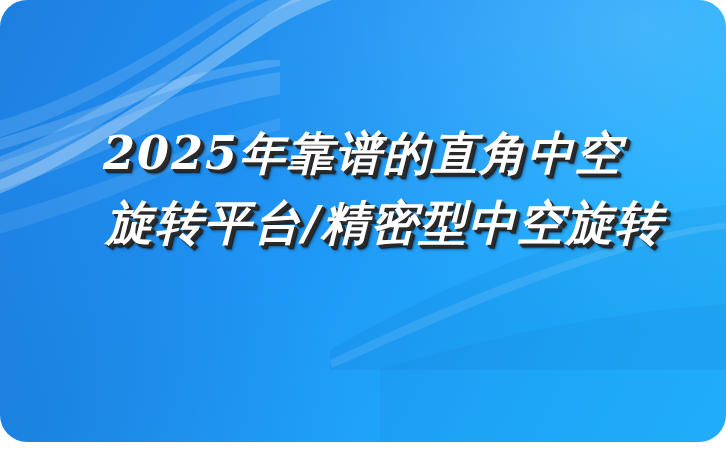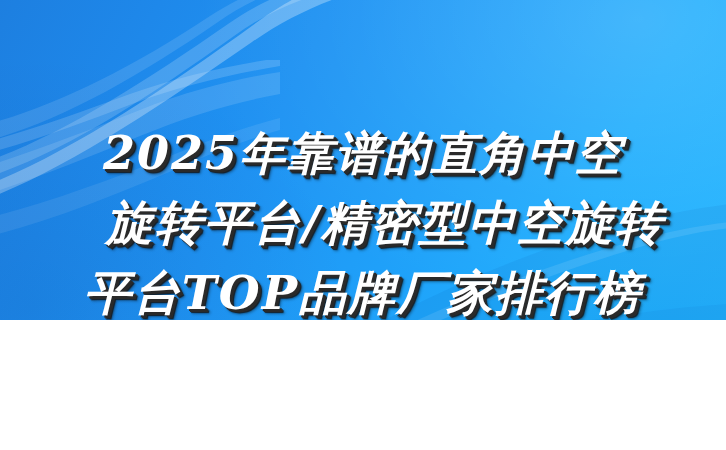--- a/index.html
+++ b/index.html
@@ -4,32 +4,33 @@
 <style>
   html, body {
     margin: 0;
     padding: 0;
     background: #ffffff;
   }
 
   .banner {
     position: relative;
     width: 726px;
-    height: 320px;
+    height: 442px;
     overflow: hidden;
     
     background:
       linear-gradient(118deg,
         #1d7fe0 0%,
         #1e88ea 18%,
         #1f93f3 38%,
         #1fa0f9 58%,
         #1fadfd 78%,
         #23b4fe 100%);
     font-family: "DejaVu Sans", "Liberation Sans", sans-serif;
+    border-radius: 27px;
   }
 
   
   .ribbon {
     position: absolute;
     pointer-events: none;
   }
 
   .ribbon svg { display: block; }
 
@@ -114,16 +115,15 @@
     <svg width="350" height="150" viewBox="0 0 350 150">
       <path d="M0,70 C90,42 190,20 300,8 C320,6 338,5 350,4 L350,150 L0,150 Z" fill="rgba(10,90,180,0.07)"></path>
     </svg>
   </span>
 
   <span class="glare"></span>
 
   <div class="title-block">
     <div class="title-line title-line-1">2025年靠谱的直角中空</div>
     <div class="title-line title-line-2">旋转平台/精密型中空旋转</div>
-    <div class="title-line title-line-3">平台TOP品牌厂家排行榜</div>
   </div>
 
 </div>
 
 </body></html>

